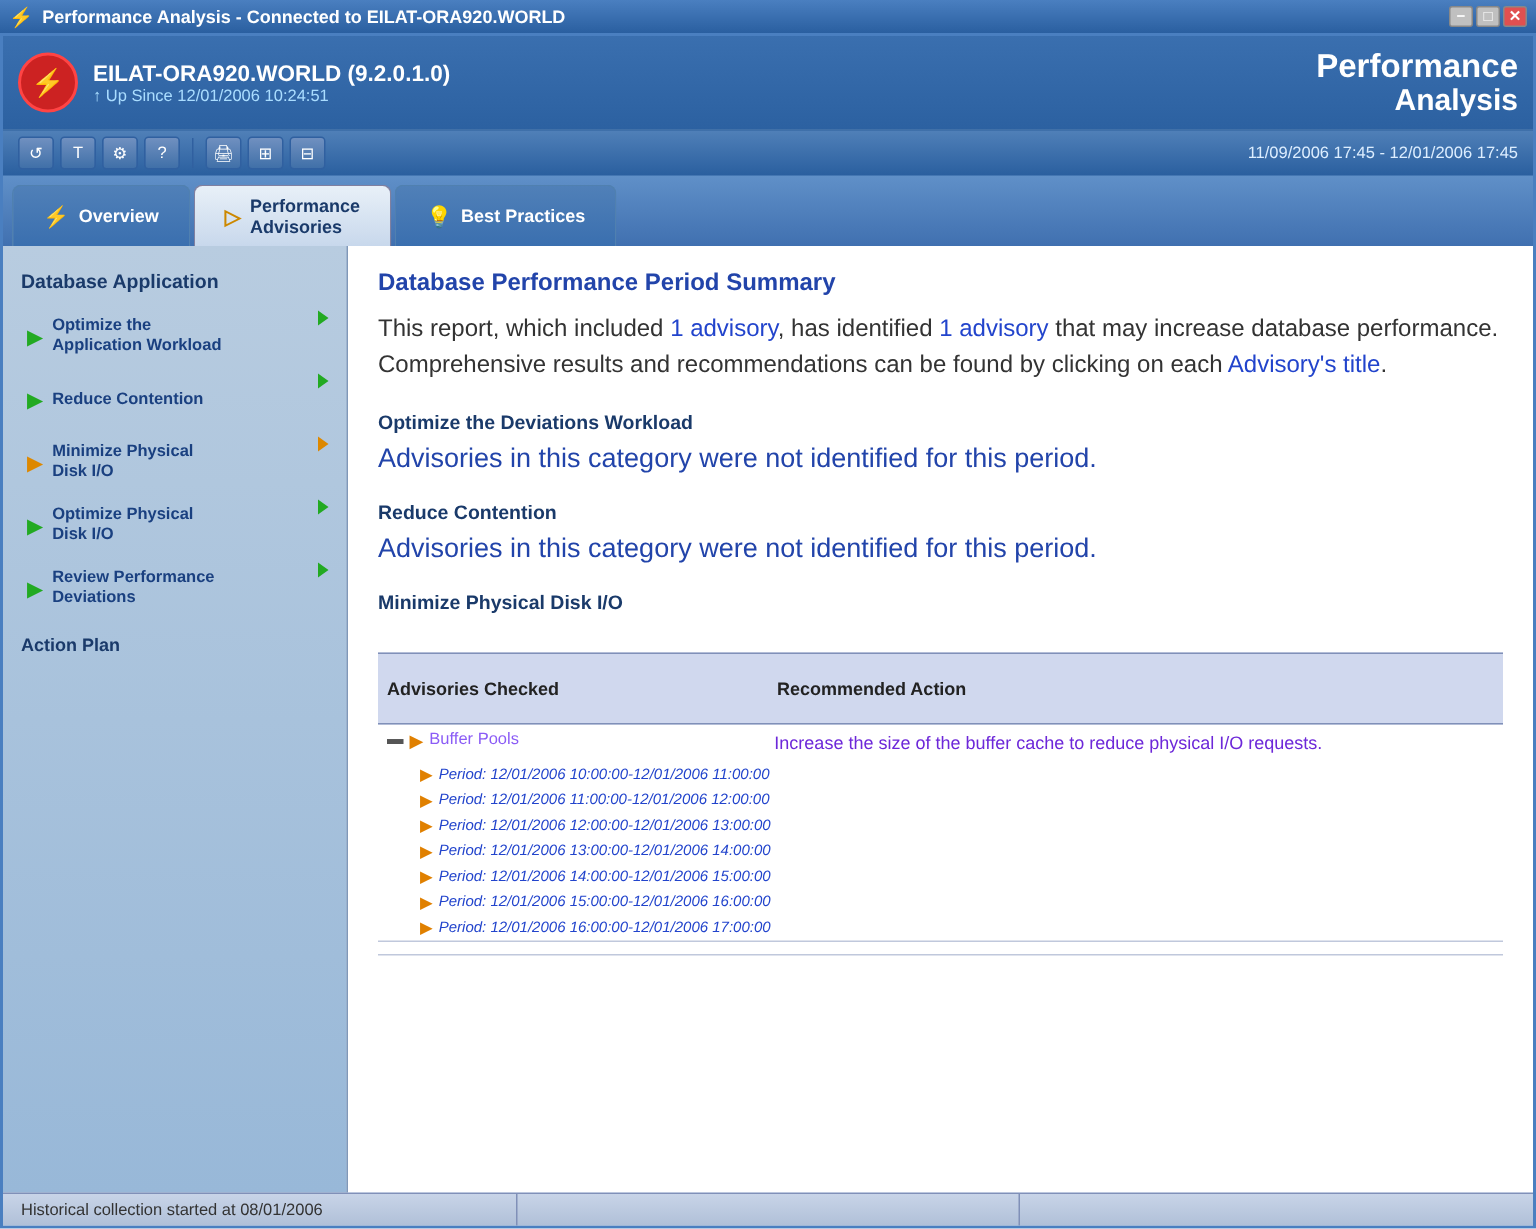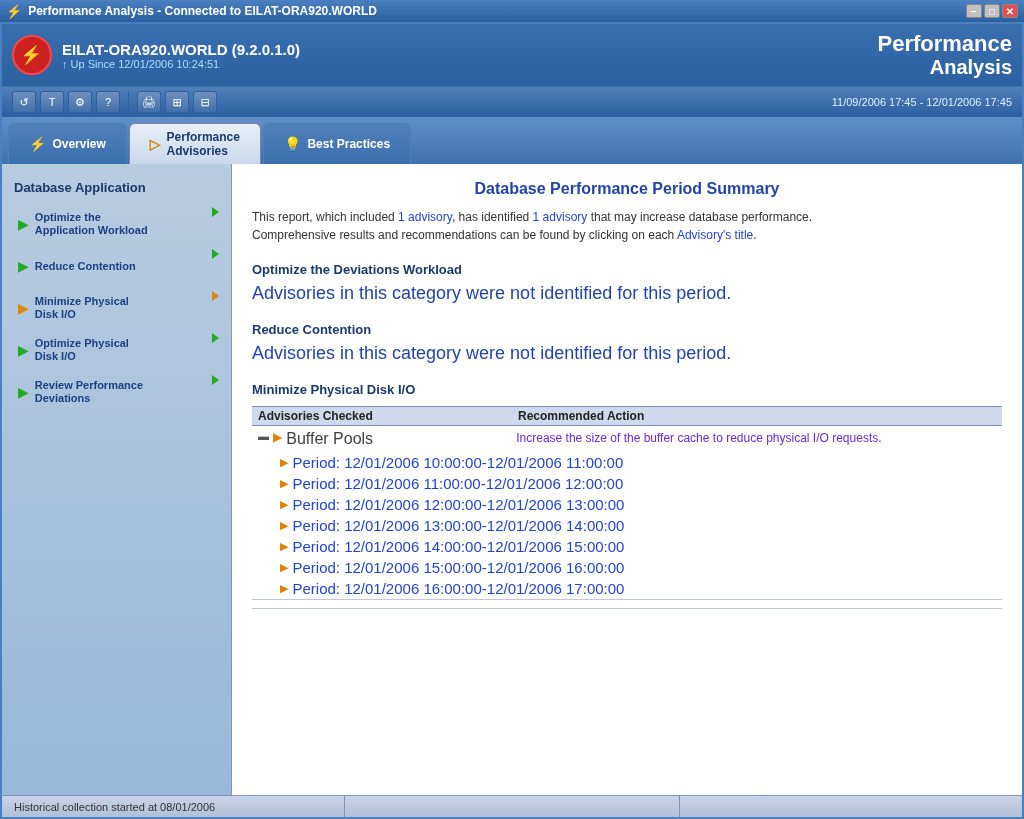--- a/index.html
+++ b/index.html
@@ -167,65 +167,64 @@
     }
 
     
     #main-content::-webkit-scrollbar { width: 16px; }
     #main-content::-webkit-scrollbar-track { background: #d0d8e8; }
     #main-content::-webkit-scrollbar-thumb { background: #8090b8; border: 1px solid #6070a0; }
 
     .report-title {
       font-size: 16px; font-weight: bold; color: #2244aa;
       margin-bottom: 10px;
-      text-align: center;
     }
 
     .report-summary {
-      font-size: 12px; color: #333; margin-bottom: 8px; line-height: 1.5;
+      font-size: 16px; color: #333; margin-bottom: 8px; line-height: 1.5;
     }
     .report-summary a, .link-text { color: #2244cc; text-decoration: none; }
 
     .section-heading {
       font-size: 13px; font-weight: bold; color: #1a3a6a;
       margin-top: 18px; margin-bottom: 6px;
     }
 
     .section-text {
       font-size: 18px; color: #2244aa; margin-bottom: 8px;
     }
 
     .table-header {
       display: flex;
       background: #d0d8ee;
       border-top: 1px solid #8090b8;
       border-bottom: 1px solid #8090b8;
-      padding: 2px 6px;
-      margin-top: 9px;
+      padding: 16px 6px;
+      margin-top: 26px;
     }
     .col-advisories { flex: 0 0 260px; font-weight: bold; font-size: 12px; color: #222; }
     .col-action { flex: 1; font-weight: bold; font-size: 12px; color: #222; }
 
     .advisory-group { border-bottom: 1px solid #c0c8dc; }
 
     .advisory-row {
       display: flex; align-items: flex-start;
       padding: 4px 6px;
     }
     .advisory-row .toggle-icon { color: #555; margin-right: 4px; font-size: 11px; cursor: pointer; }
     .advisory-row .adv-icon { color: #e08000; margin-right: 4px; font-size: 12px; }
-    .advisory-row .adv-link { color: #404040; text-decoration: none; font-size: 16px; flex: 0 0 230px; }
+    .advisory-row .adv-link { color: #8b5cf6; text-decoration: none; font-size: 11px; flex: 0 0 230px; }
     .advisory-row .adv-action { font-size: 12px; color: #6d28d9; flex: 1; line-height: 1.4; }
 
     .period-row {
       display: flex; align-items: center;
       padding: 2px 6px 2px 28px;
     }
     .period-row .period-icon { color: #e08000; margin-right: 4px; font-size: 11px; }
-    .period-row .period-link { color: #2244cc; text-decoration: none; font-size: 15px; }
+    .period-row .period-link { color: #2244cc; text-decoration: none; font-size: 10px; font-style: italic; }
 
     
     .h-divider { border: none; border-top: 1px solid #c0c8dc; margin: 8px 0; }
 
     
     #statusbar {
       background: linear-gradient(to bottom, #c8d4e8, #b0c0d8);
       border-top: 1px solid #8090b8;
       height: 22px;
       display: flex;
@@ -355,20 +354,21 @@
       <div class="sidebar-item">
         <span class="item-icon green-arrow">▶</span>
         <span class="item-label">Review Performance<br>Deviations</span>
         <div class="side-indicators">
           <div class="ind-tri ind-green"></div>
           <div class="ind-tri ind-empty"></div>
           <div class="ind-tri ind-empty"></div>
         </div>
       </div>
 
+      <div class="sidebar-section-title">Action Plan</div>
     </div>
 
     <div id="main-content">
 
       <div class="report-title">Database Performance Period Summary</div>
 
       <p class="report-summary">
         This report, which included <span class="link-text">1 advisory</span>, has identified <span class="link-text">1 advisory</span> that may increase database performance.<br>
         Comprehensive results and recommendations can be found by clicking on each <span class="link-text">Advisory's title</span>.
       </p>

